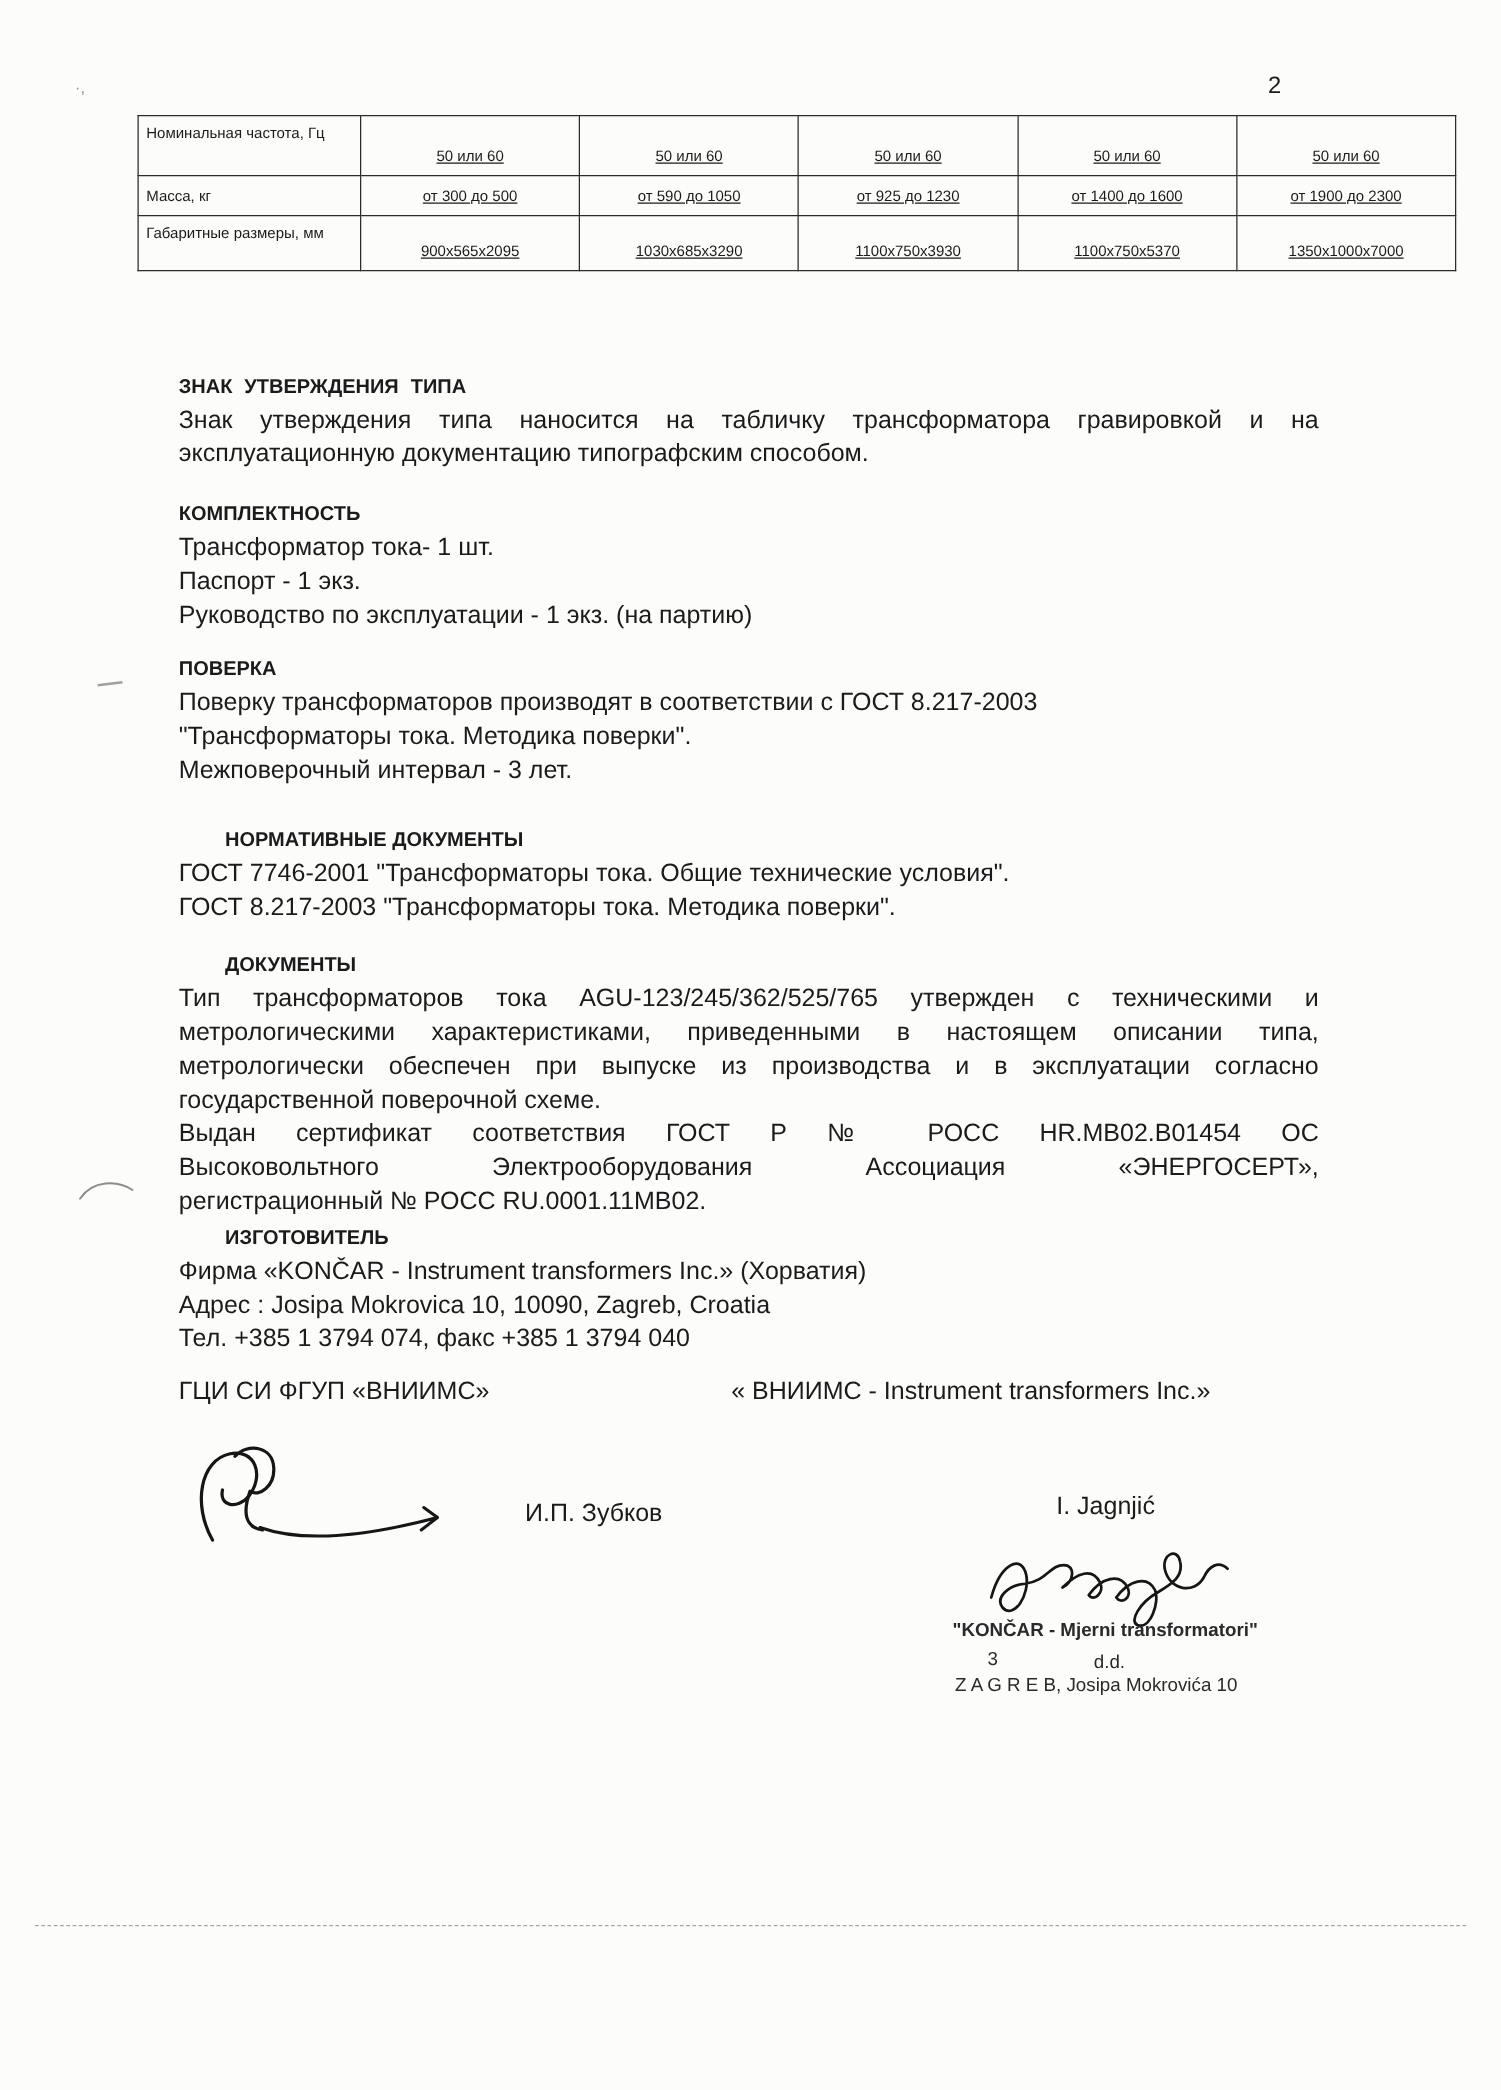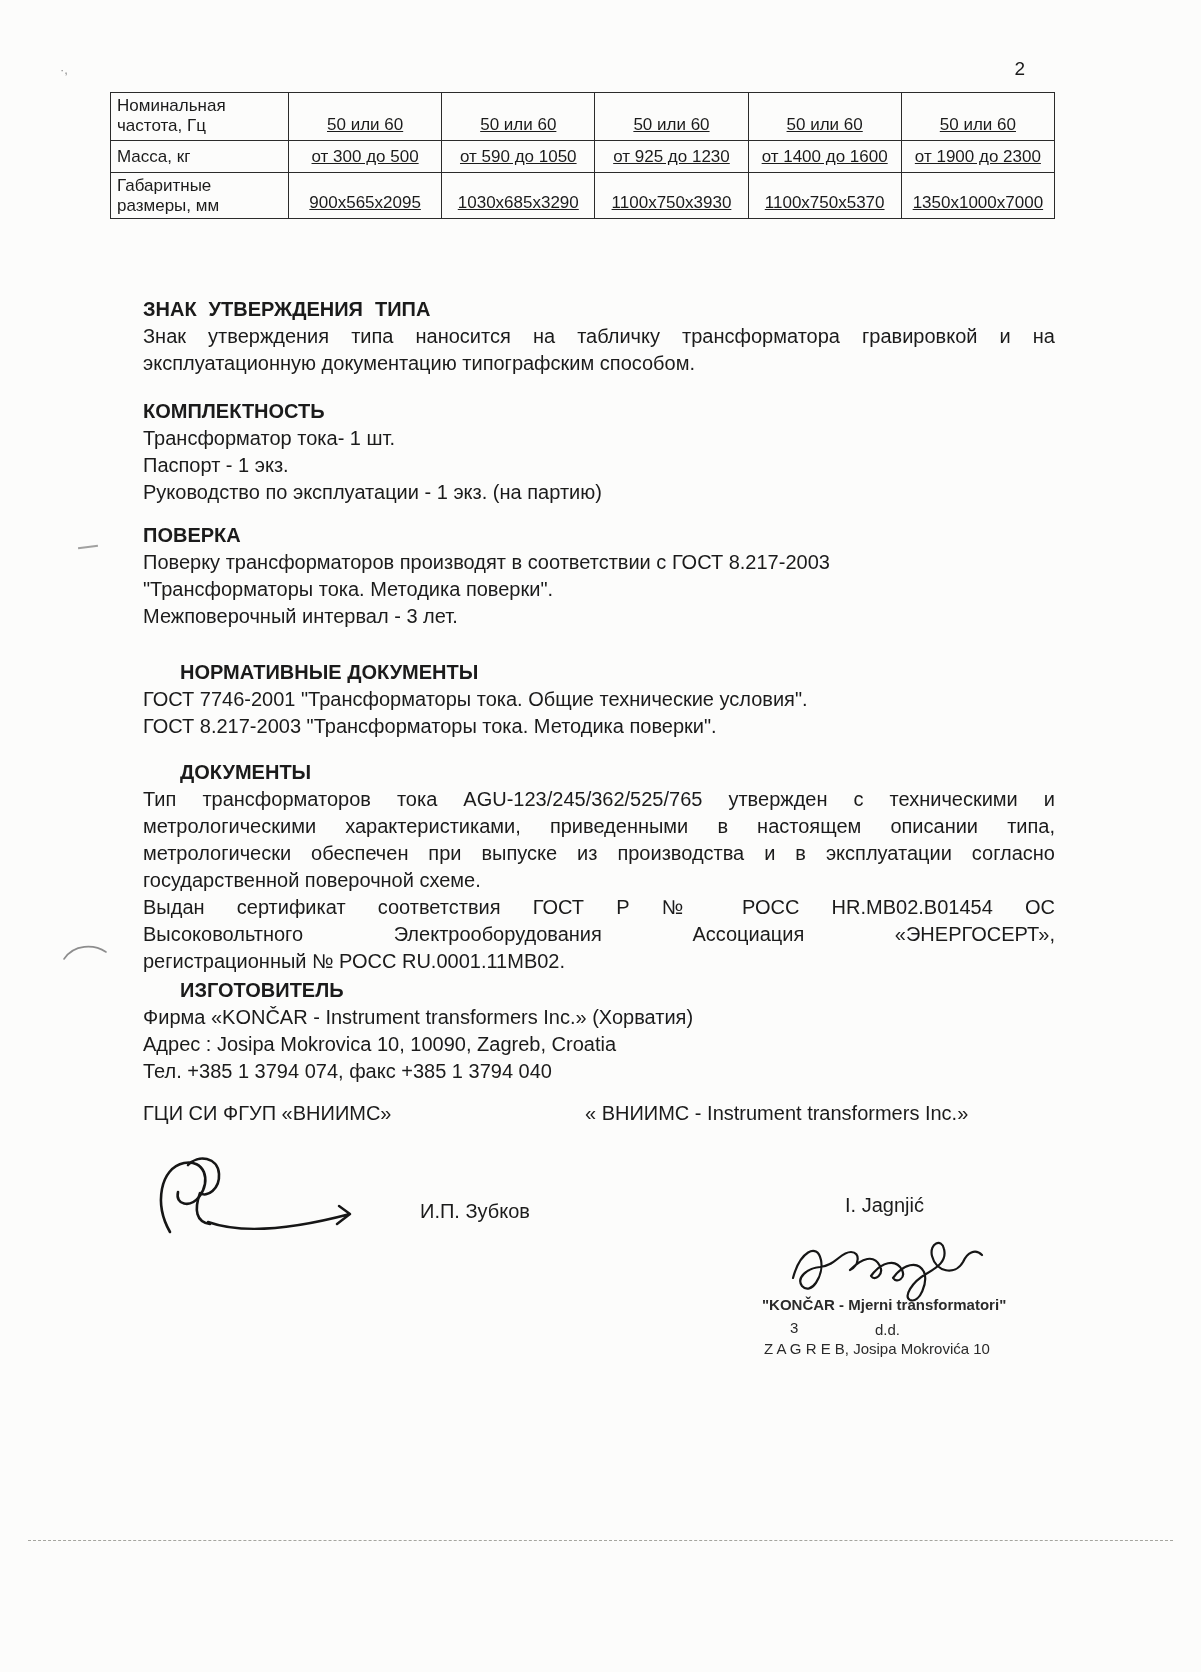--- a/index.html
+++ b/index.html
@@ -7,33 +7,33 @@
   .page {
     position:relative;
     width:1201px; height:1672px;
     background:#fcfcfb;
     font-family:"Liberation Sans", sans-serif;
     color:#1b1b1b;
     overflow:hidden;
   }
   .abs { position:absolute; }
   .body-text { font-size:20px; line-height:27px; }
-  .title { font-weight:bold; font-size:20px; line-height:27px; }
+  .title { font-weight:bold; font-size:16px; line-height:27px; }
   .title-spaced { word-spacing:0.32em; }
   .indent { margin-left:37px;margin-top:11px; }
   .jl { text-align:justify; text-align-last:justify; }
   .block { width:912px; }
 
   
   .page-number { top:58px; right:176px; font-size:19px; }
 
   
   table.spec-table {
-    position:absolute; left:110px; top:92px; width:945px;
-    border-collapse:collapse; font-size:17px; line-height:20px;
+    position:absolute; left:110px; top:92px; width:1055px;
+    border-collapse:collapse; font-size:12px; line-height:20px;
     table-layout:fixed;
     padding-left:28px;
   }
   .spec-table td { border:1.6px solid #2b2b2b; padding:2px 6px; }
   .spec-table td.lbl { text-align:left; vertical-align:top; padding-top:3px; }
   .spec-table td.val { text-align:center; vertical-align:bottom; padding-bottom:5px;text-decoration:underline; }
   .spec-table col.c-lbl { width:178px; }
   .spec-table tr.r1 td { height:48px; }
   .spec-table tr.r2 td { height:32px; }
   .spec-table tr.r3 td { height:44px; }

